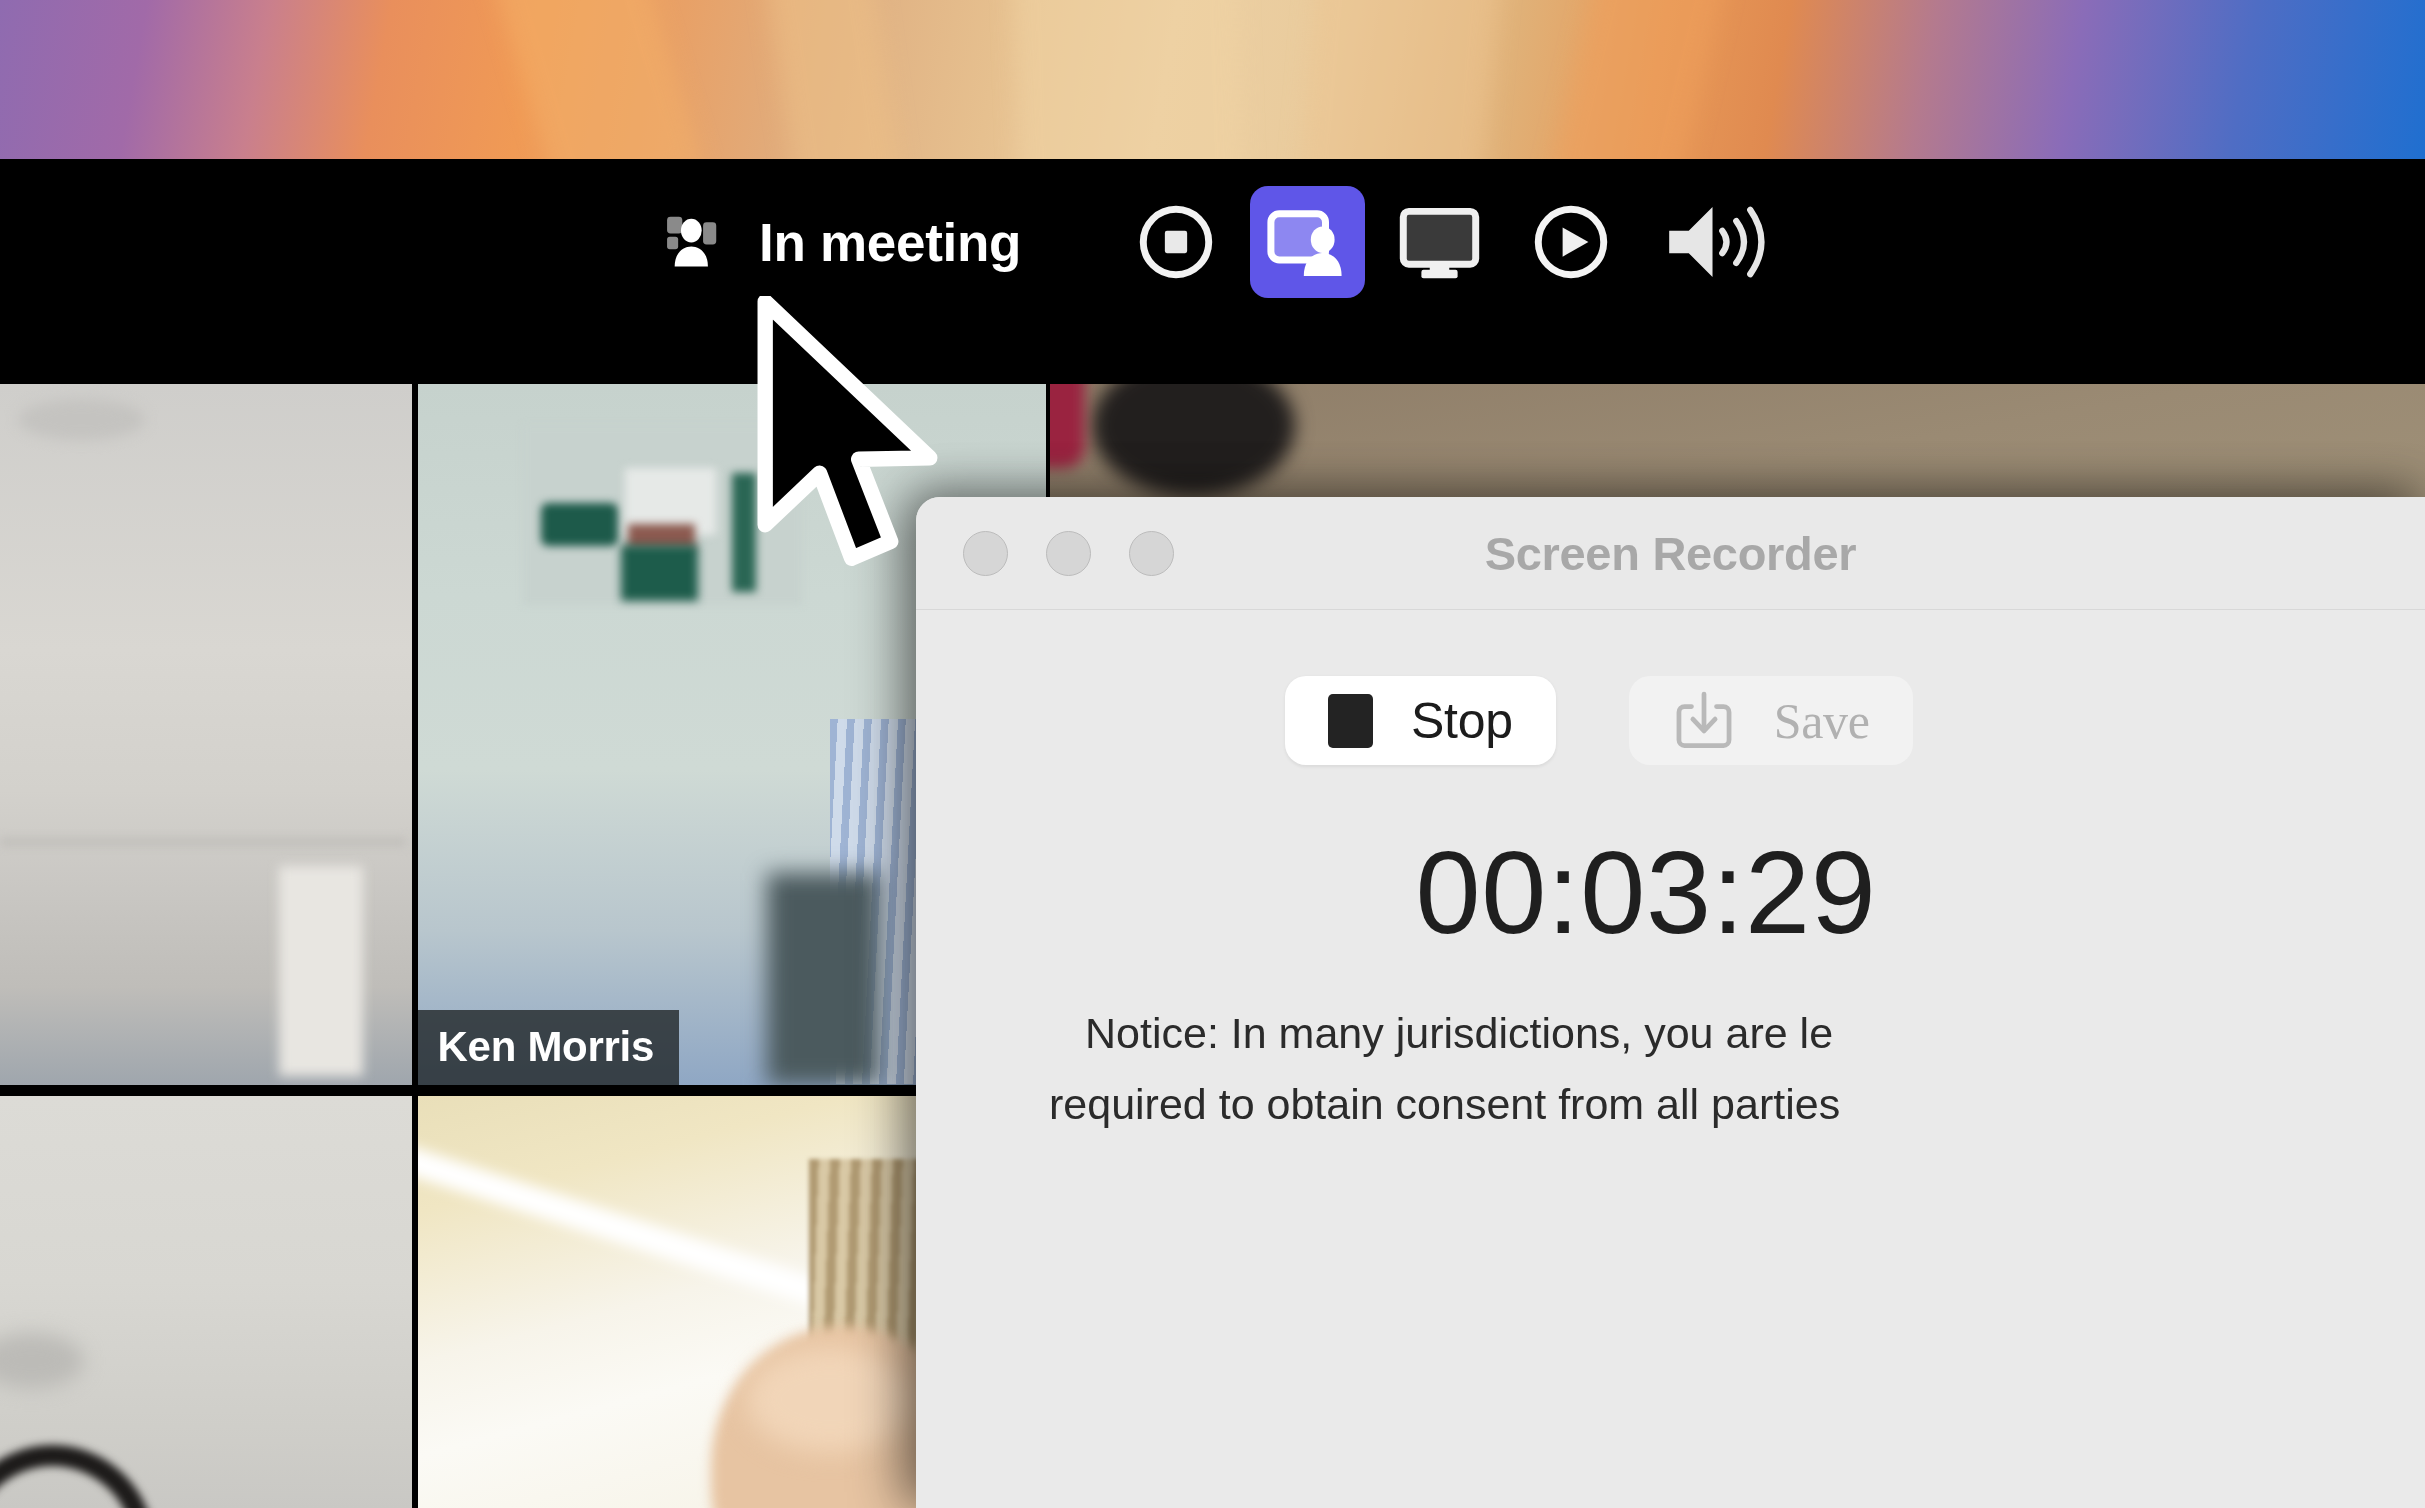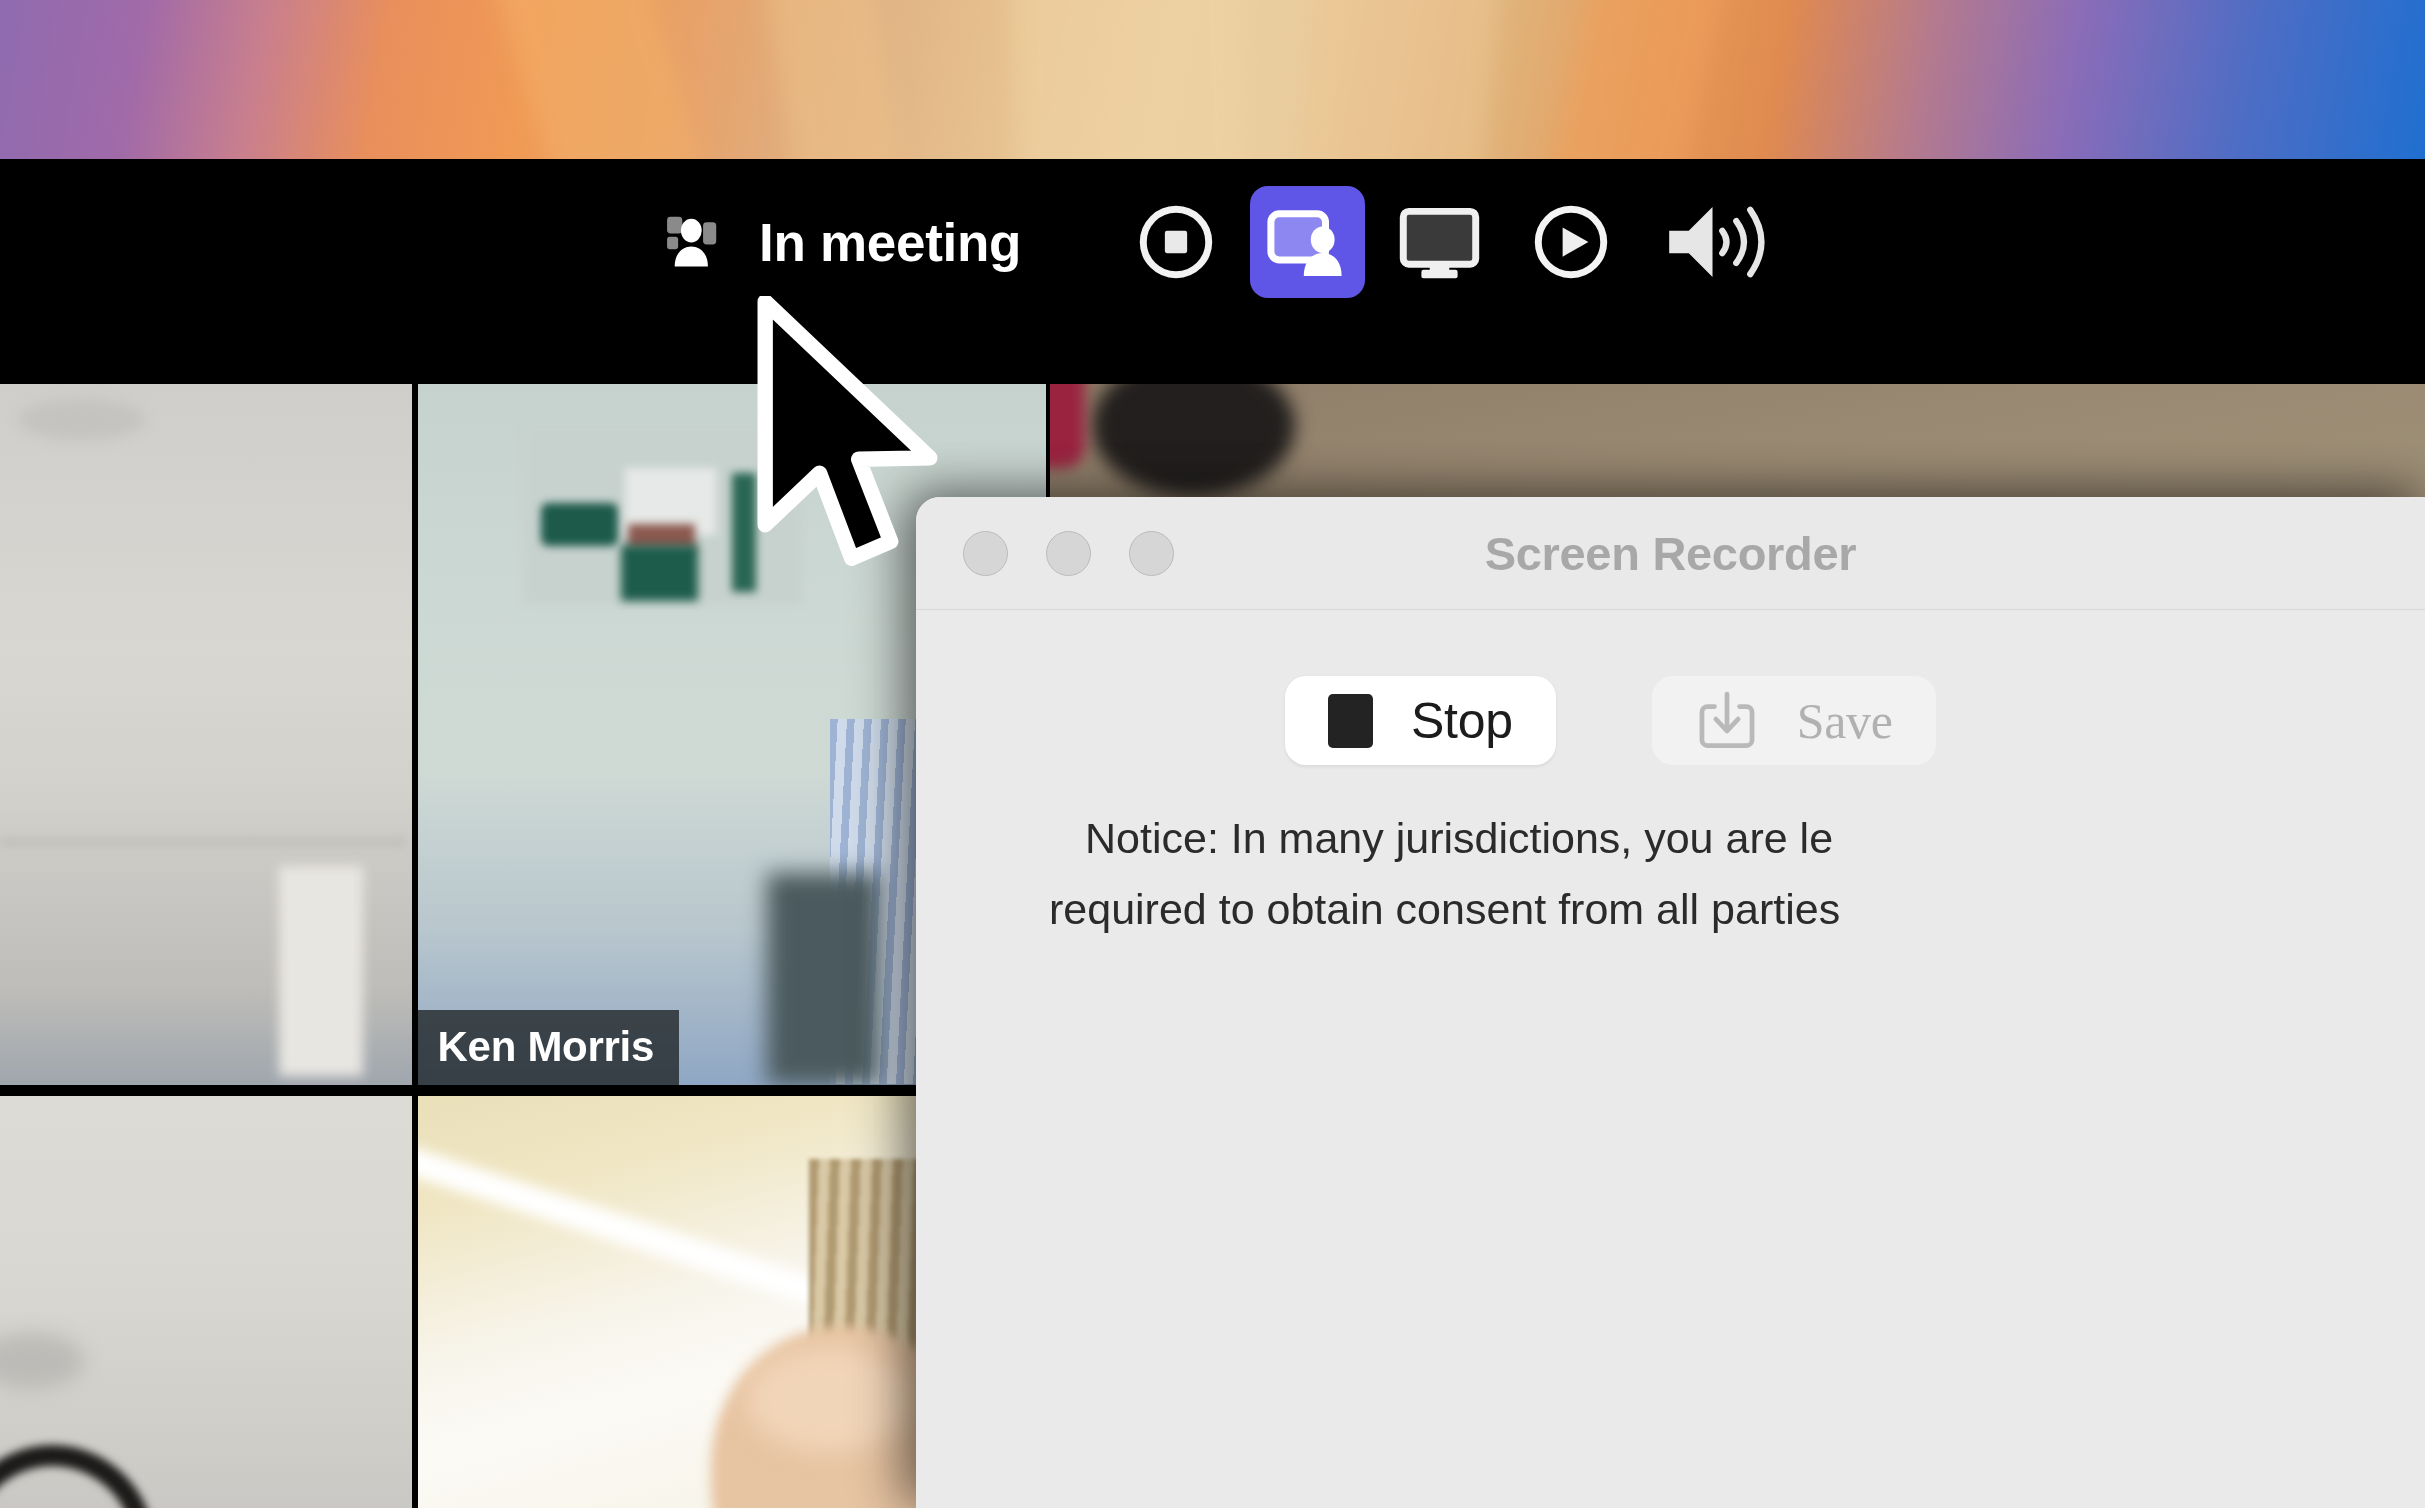--- a/index.html
+++ b/index.html
@@ -161,21 +161,21 @@
     letter-spacing: -0.3px;
     pointer-events: none;
   }
   #win-body {
     position: relative;
     padding-top: 66px;
   }
   #btn-row {
     display: flex;
     align-items: center;
-    gap: 96px;
+    gap: 73px;
     padding-left: 369px;
   }
   .action-btn {
     display: flex;
     align-items: center;
     gap: 38px;
     height: 89px;
     padding: 0 43px;
     border-radius: 21px;
     font-size: 50px;
@@ -366,20 +366,21 @@
           <svg width="64" height="67" viewBox="0 0 46 48" aria-hidden="true">
             <path d="M14 14 H9 a4 4 0 0 0 -4 4 V38 a4 4 0 0 0 4 4 H37 a4 4 0 0 0 4 -4 V18 a4 4 0 0 0 -4 -4 H32" fill="none" stroke="#b9b9b9" stroke-width="3.4" stroke-linecap="round"></path>
             <line x1="23" y1="5" x2="23" y2="31" stroke="#b9b9b9" stroke-width="3.4" stroke-linecap="round"></line>
             <path d="M15 23 L23 31.5 L31 23" fill="none" stroke="#b9b9b9" stroke-width="3.4" stroke-linecap="round" stroke-linejoin="round"></path>
           </svg>
         </span>
         <span>Save</span>
       </div>
     </div>
 
+    <div id="timer">00:03:29</div>
 
     <div id="notice">
       <div class="line1">Notice: In many jurisdictions, you are le</div>
       <div class="line2">required to obtain consent from all parties</div>
     </div>
 
   </div>
 </div>
 
 <div id="cursor">

